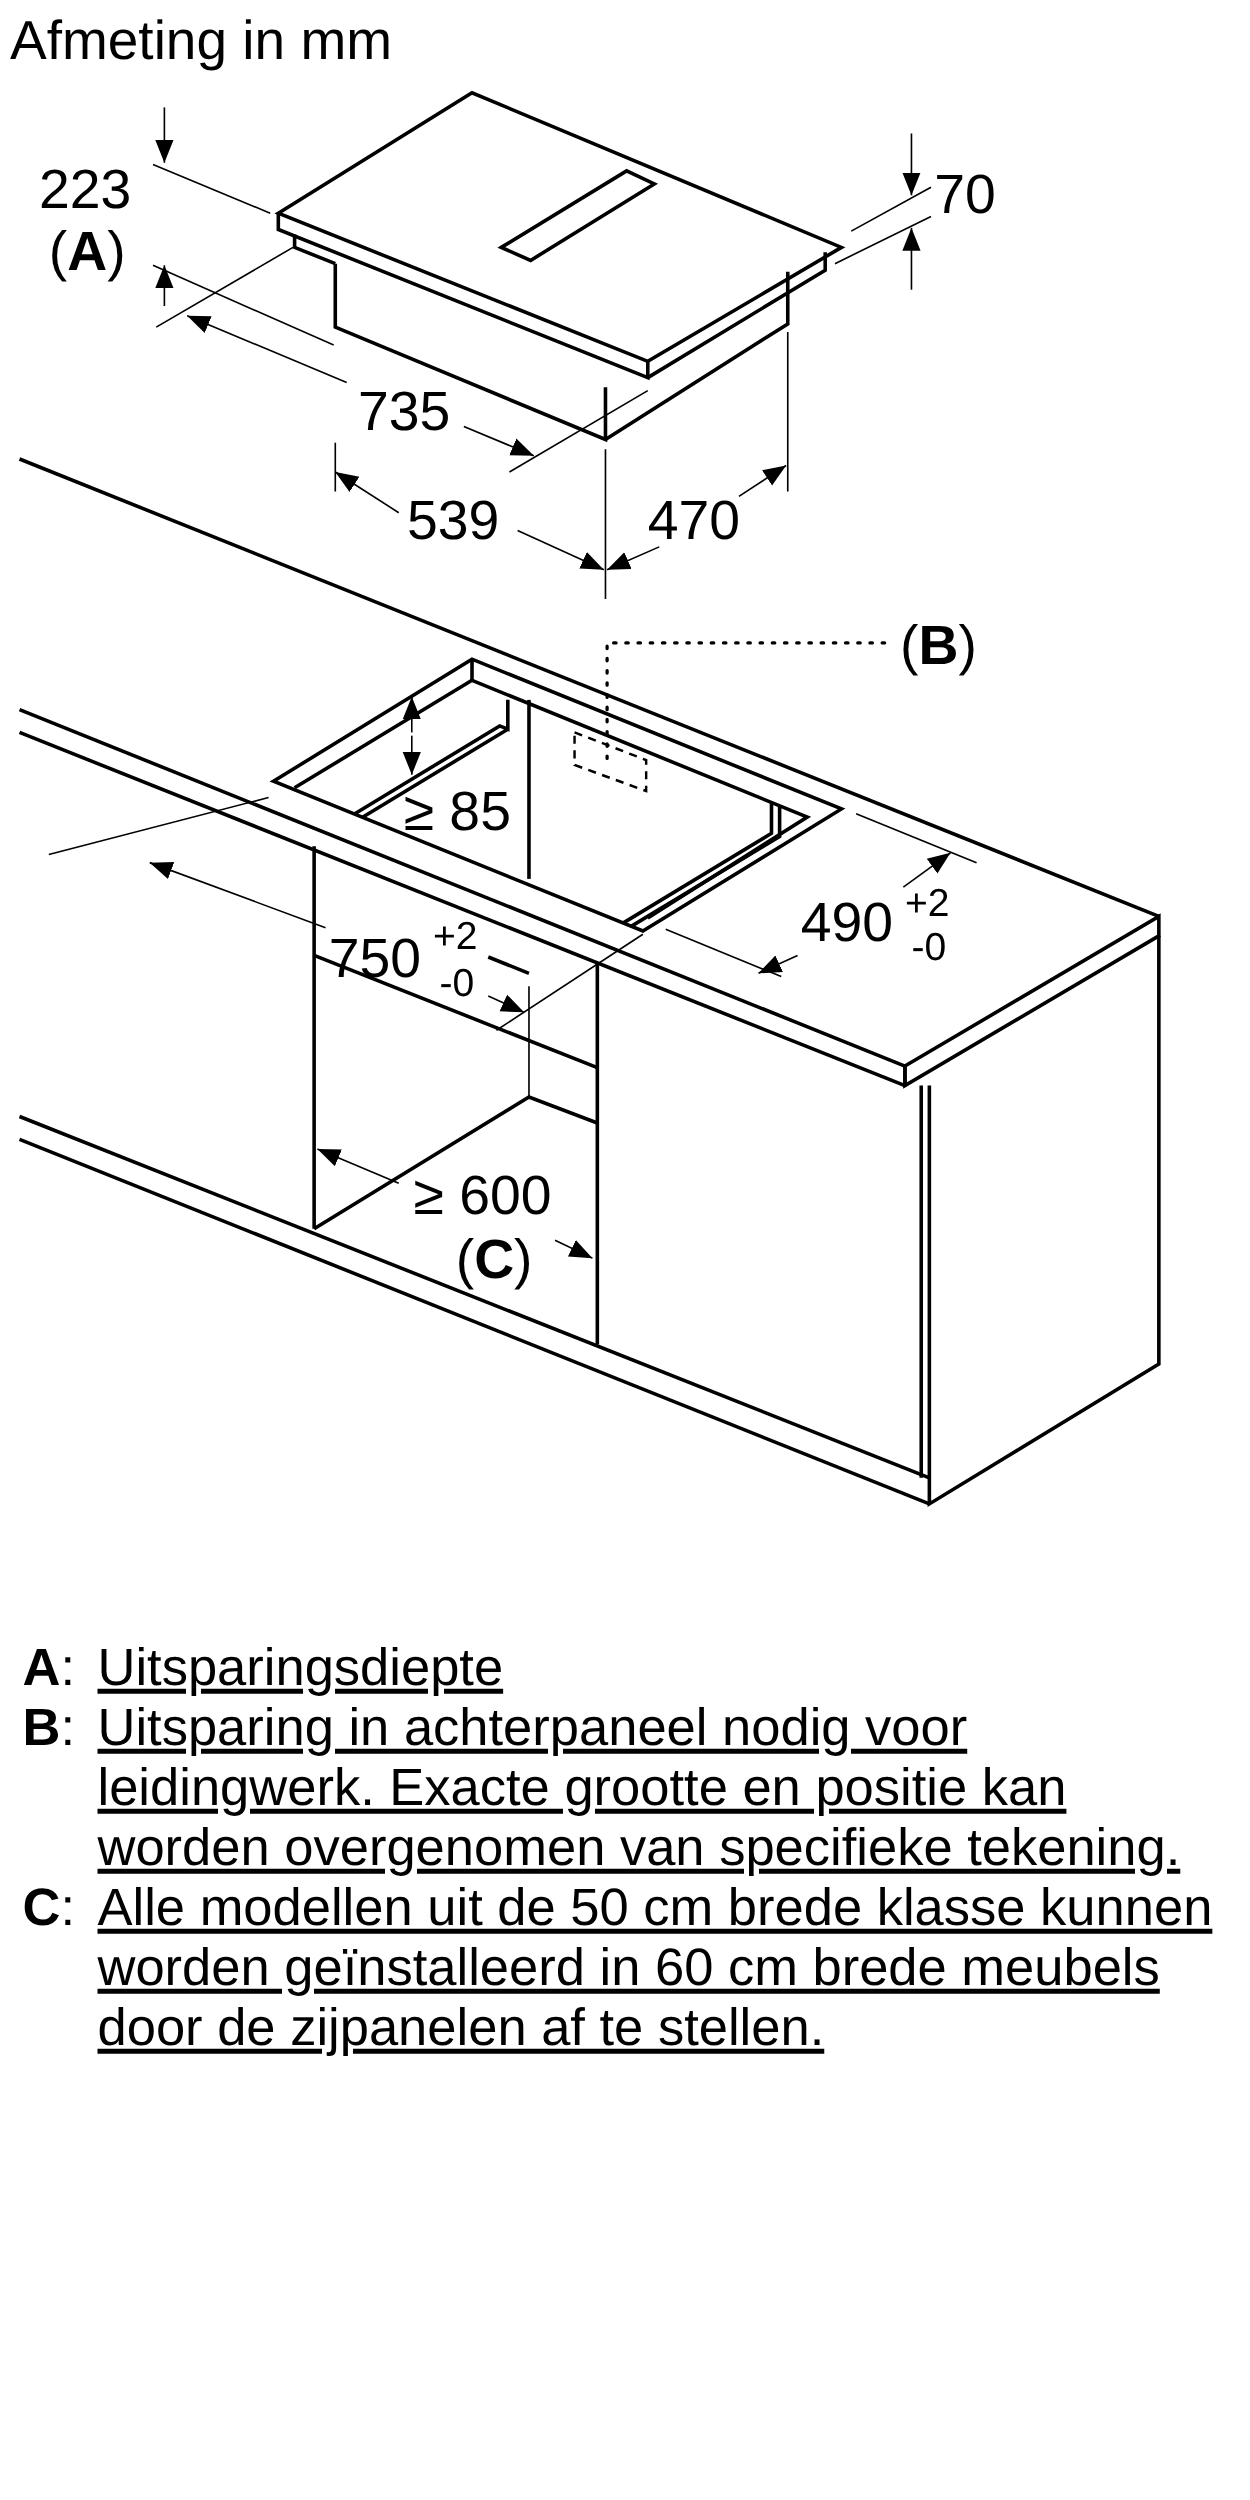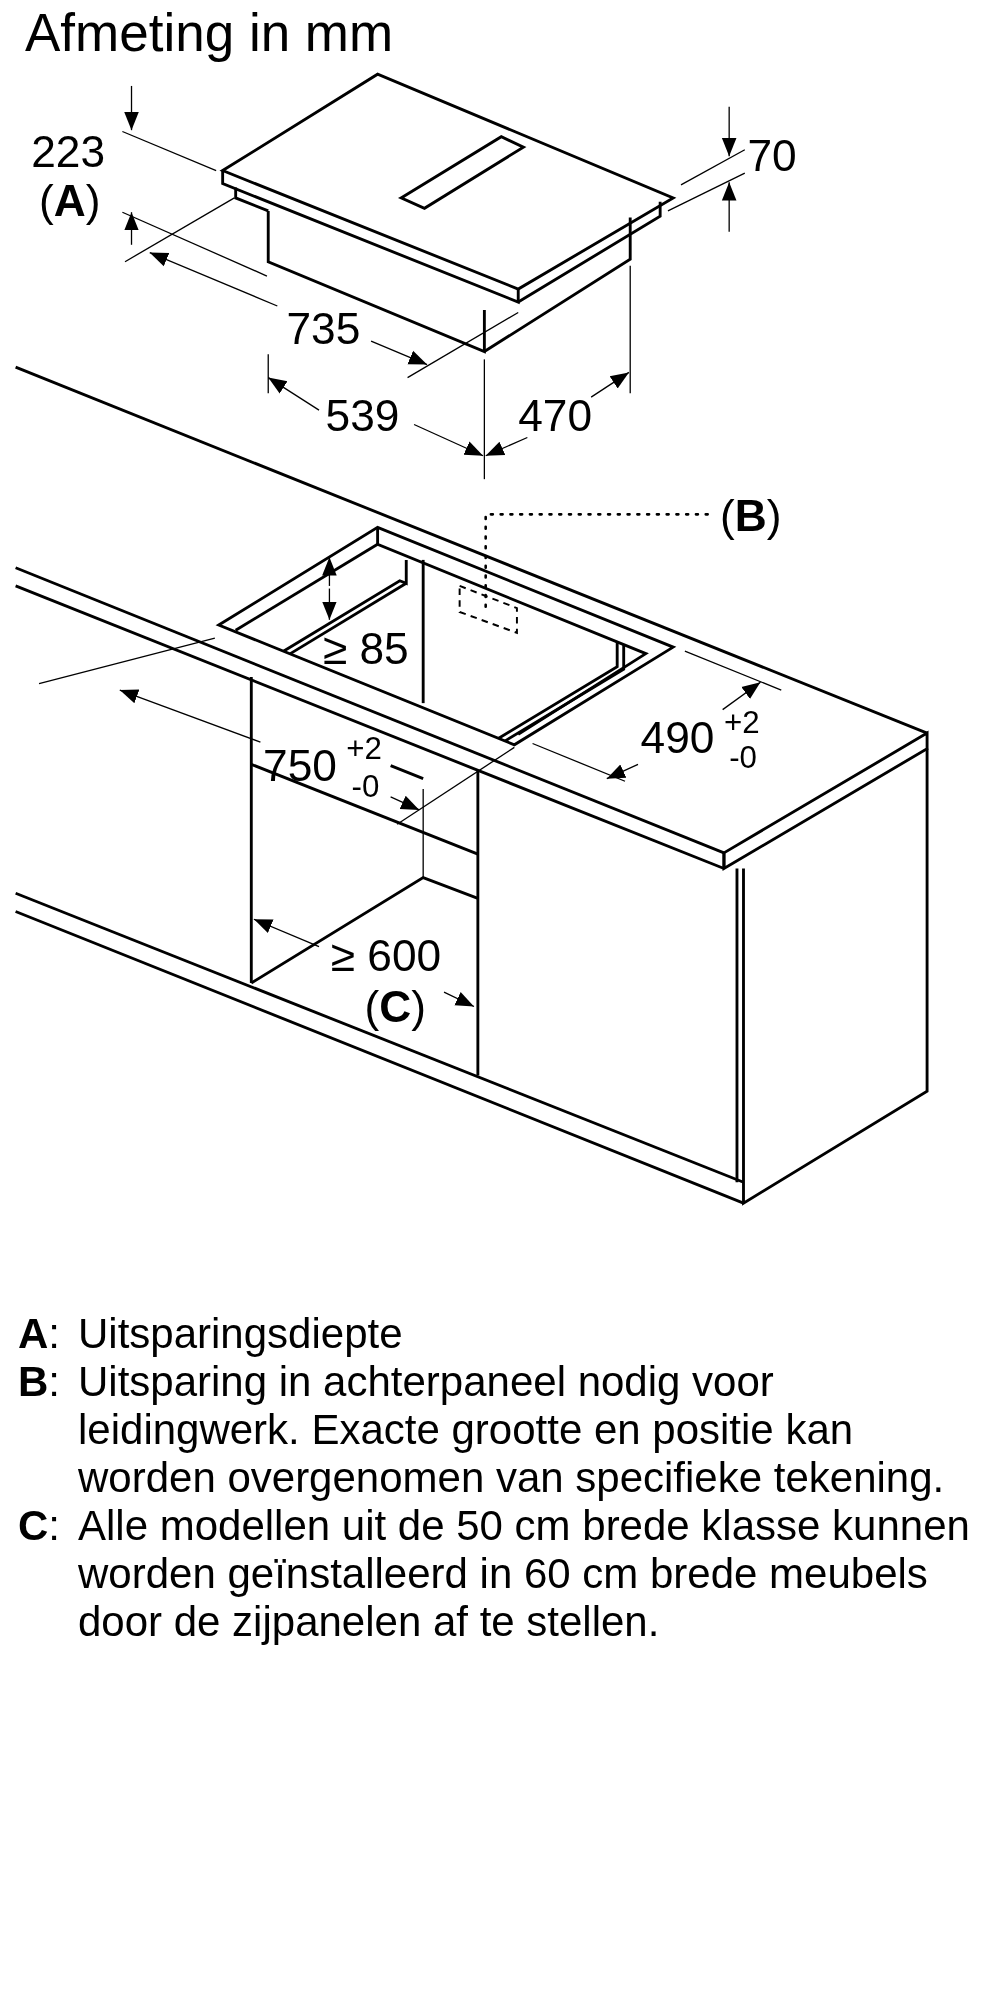--- a/index.html
+++ b/index.html
@@ -1,29 +1,29 @@
 <!DOCTYPE html>
 <html><head>
 <meta charset="utf-8">
 <style>
   html,body{margin:0;padding:0;background:#ffffff;}
   body{width:1000px;height:2000px;overflow:hidden;position:relative;font-family:"Liberation Sans",sans-serif;color:#000;}
-  .title{position:absolute;left:25px;top:6px;font-size:53px;line-height:54px;font-weight:normal;margin:0;}
+  .title{position:absolute;left:8px;top:6px;font-size:44px;line-height:54px;font-weight:normal;margin:0;}
   svg.drawing{position:absolute;left:0;top:0;width:1000px;height:2000px;}
   .ln{stroke:#000;fill:none;stroke-linejoin:miter;}
   .thick{stroke-width:2.2;}
   .thin{stroke-width:1;}
   .dim{font-family:"Liberation Sans",sans-serif;font-size:34px;fill:#000;}
   .sup{font-family:"Liberation Sans",sans-serif;font-size:24px;fill:#000;}
   .bold{font-weight:bold;}
   .legend{position:absolute;left:18px;top:1310px;width:960px;font-size:42px;line-height:48px;}
   .legend-item{display:flex;}
   .legend-key{font-weight:bold;}
   .legend-key-wrap{flex:0 0 60px;white-space:nowrap;}
-  .legend-text{flex:1;}
+  .legend-text{flex:1;text-decoration:underline;}
 </style>
 </head>
 <body>
 
 <h1 class="title">Afmeting in mm</h1>
 
 <svg class="drawing" viewBox="0 0 768 1536" xmlns="http://www.w3.org/2000/svg">
   <defs>
     <marker id="arr" viewBox="0 0 10 10" refX="10" refY="5" markerWidth="14" markerHeight="14" markerUnits="userSpaceOnUse" orient="auto-start-reverse">
       <path d="M0,1 L10,5 L0,9 z" fill="#000"></path>

